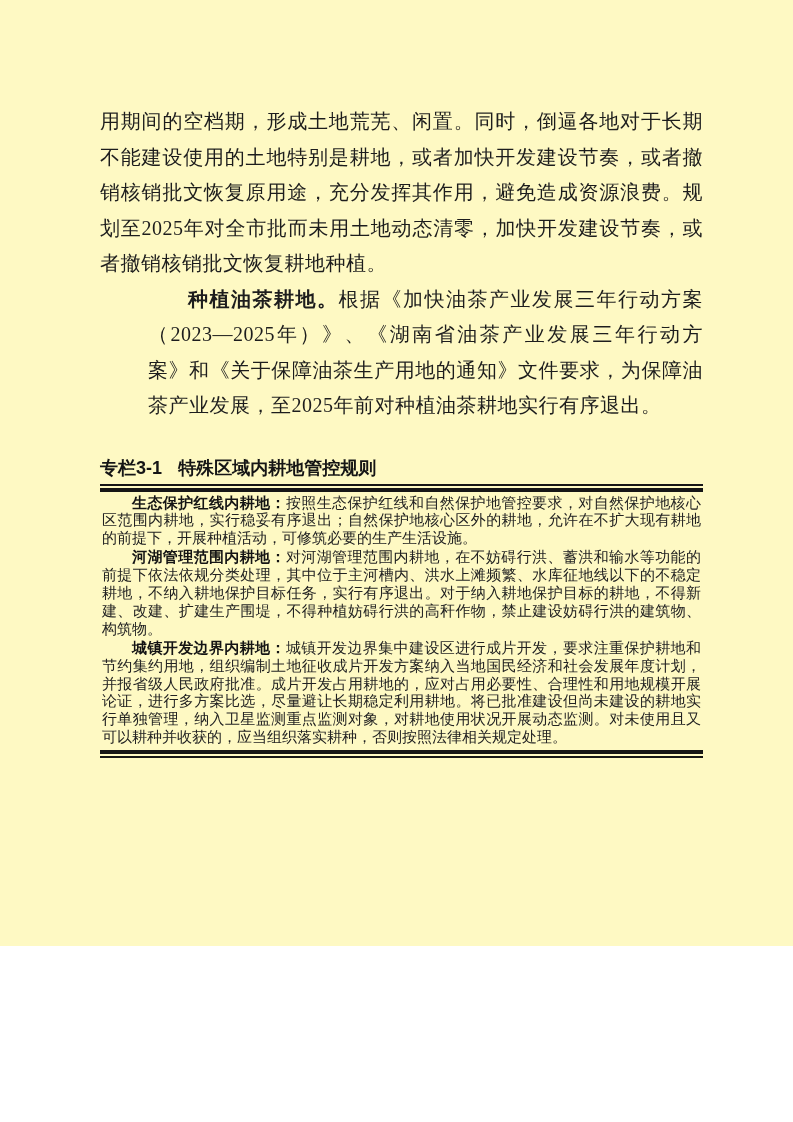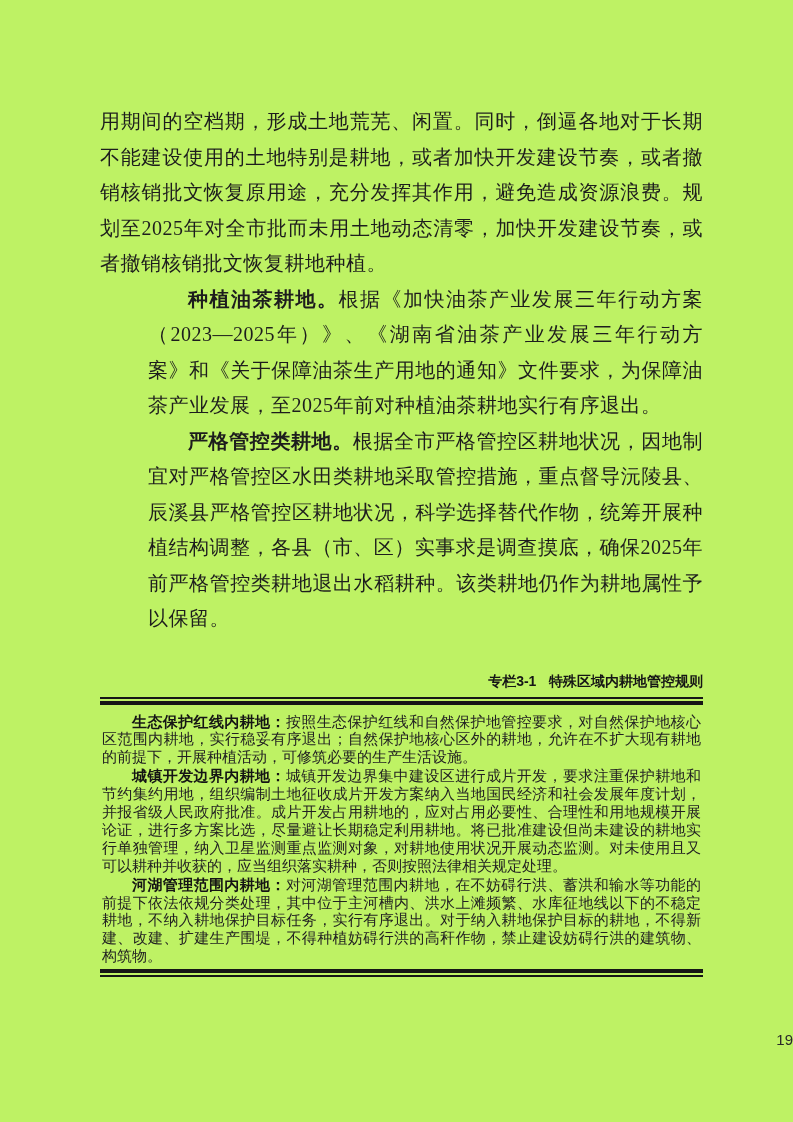--- a/index.html
+++ b/index.html
@@ -3,22 +3,22 @@
 <meta charset="utf-8">
 <style>
   html, body {
     margin: 0;
     padding: 0;
     background: #ffffff;
   }
   .page {
     position: relative;
     width: 793px;
-    height: 1122px;
-    background: #bef264;
+    height: 946px;
+    background: #fef9c3;
     color: #1d1d1d;
     overflow: hidden;
     font-family: "Liberation Serif", "DejaVu Serif", serif;
   }
   .content {
     position: absolute;
     left: 100px;
     top: 104px;
     width: 603px;
   }
@@ -31,35 +31,35 @@
     color: #1d1d1d;
   }
   p.body-para.indent { text-indent: 2em; margin-left: 48px; }
   p.body-para .lead {
     font-weight: bold;
     font-family: "Liberation Sans", "DejaVu Sans", sans-serif;
   }
   
   .special-box { margin-top: 10px; }
   .box-title {
-    text-align: right;
-    font-size: 14px;
+    text-align: left;
+    font-size: 18px;
     font-weight: bold;
     line-height: 24px;
     font-family: "Liberation Sans", "DejaVu Sans", sans-serif;
     color: #151515;
     margin-top: 32px;
   }
   .box-title .box-label { margin-right: 0.9em; }
   .double-rule { font-size: 0; line-height: 0; }
   .double-rule .thin  { height: 2px; background: #161616; }
   .double-rule .thick { height: 4px; background: #161616; }
   .double-rule.top .thin  { margin-top: 4px; margin-bottom: 2px; }
   .double-rule.bottom .thin { margin-top: 2px; }
-  .box-body { padding: 8px 2px 3px 2px; }
+  .box-body { padding: 2px 2px 3px 2px; }
   p.box-para {
     margin: 0;
     font-size: 15px;
     line-height: 17.9px;
     text-align: justify;
     text-indent: 2em;
     color: #222222;
   }
   p.box-para .lead {
     font-weight: bold;
@@ -80,39 +80,38 @@
 </head>
 <body>
 
 <div class="page">
   <main class="content">
 
     <p class="body-para"><span>用期间的空档期，形成土地荒芜、闲置。同时，倒逼各地对于长期不能建设使用的土地特别是耕地，或者加快开发建设节奏，或者撤销核销批文恢复原用途，充分发挥其作用，避免造成资源浪费。规划至2025年对全市批而未用土地动态清零，加快开发建设节奏，或者撤销核销批文恢复耕地种植。</span></p>
 
     <p class="body-para indent"><b class="lead">种植油茶耕地。</b><span>根据《加快油茶产业发展三年行动方案（2023—2025年）》、《湖南省油茶产业发展三年行动方案》和《关于保障油茶生产用地的通知》文件要求，为保障油茶产业发展，至2025年前对种植油茶耕地实行有序退出。</span></p>
 
-    <p class="body-para indent"><b class="lead">严格管控类耕地。</b><span>根据全市严格管控区耕地状况，因地制宜对严格管控区水田类耕地采取管控措施，重点督导沅陵县、辰溪县严格管控区耕地状况，科学选择替代作物，统筹开展种植结构调整，各县（市、区）实事求是调查摸底，确保2025年前严格管控类耕地退出水稻耕种。该类耕地仍作为耕地属性予以保留。</span></p>
 
 
     <section class="special-box">
       <div class="box-title">
         <span class="box-label">专栏3-1</span><span>特殊区域内耕地管控规则</span>
       </div>
 
       <div class="double-rule top">
         <div class="thin"></div>
         <div class="thick"></div>
       </div>
 
       <div class="box-body">
         <p class="box-para"><b class="lead">生态保护红线内耕地：</b><span>按照生态保护红线和自然保护地管控要求，对自然保护地核心区范围内耕地，实行稳妥有序退出；自然保护地核心区外的耕地，允许在不扩大现有耕地的前提下，开展种植活动，可修筑必要的生产生活设施。</span></p>
 
+        <p class="box-para"><b class="lead">河湖管理范围内耕地：</b><span>对河湖管理范围内耕地，在不妨碍行洪、蓄洪和输水等功能的前提下依法依规分类处理，其中位于主河槽内、洪水上滩频繁、水库征地线以下的不稳定耕地，不纳入耕地保护目标任务，实行有序退出。对于纳入耕地保护目标的耕地，不得新建、改建、扩建生产围堤，不得种植妨碍行洪的高秆作物，禁止建设妨碍行洪的建筑物、构筑物。</span></p>
+
         <p class="box-para"><b class="lead">城镇开发边界内耕地：</b><span>城镇开发边界集中建设区进行成片开发，要求注重保护耕地和节约集约用地，组织编制土地征收成片开发方案纳入当地国民经济和社会发展年度计划，并报省级人民政府批准。成片开发占用耕地的，应对占用必要性、合理性和用地规模开展论证，进行多方案比选，尽量避让长期稳定利用耕地。将已批准建设但尚未建设的耕地实行单独管理，纳入卫星监测重点监测对象，对耕地使用状况开展动态监测。对未使用且又可以耕种并收获的，应当组织落实耕种，否则按照法律相关规定处理。</span></p>
-
-        <p class="box-para"><b class="lead">河湖管理范围内耕地：</b><span>对河湖管理范围内耕地，在不妨碍行洪、蓄洪和输水等功能的前提下依法依规分类处理，其中位于主河槽内、洪水上滩频繁、水库征地线以下的不稳定耕地，不纳入耕地保护目标任务，实行有序退出。对于纳入耕地保护目标的耕地，不得新建、改建、扩建生产围堤，不得种植妨碍行洪的高秆作物，禁止建设妨碍行洪的建筑物、构筑物。</span></p>
 
       </div>
 
       <div class="double-rule bottom">
         <div class="thick"></div>
         <div class="thin"></div>
       </div>
     </section>
 
   </main>

